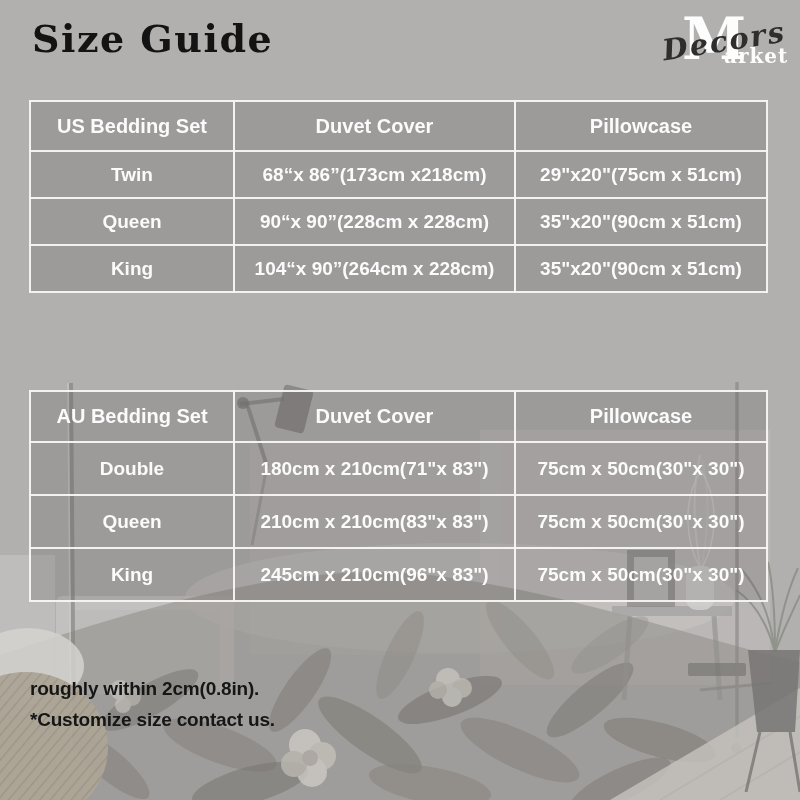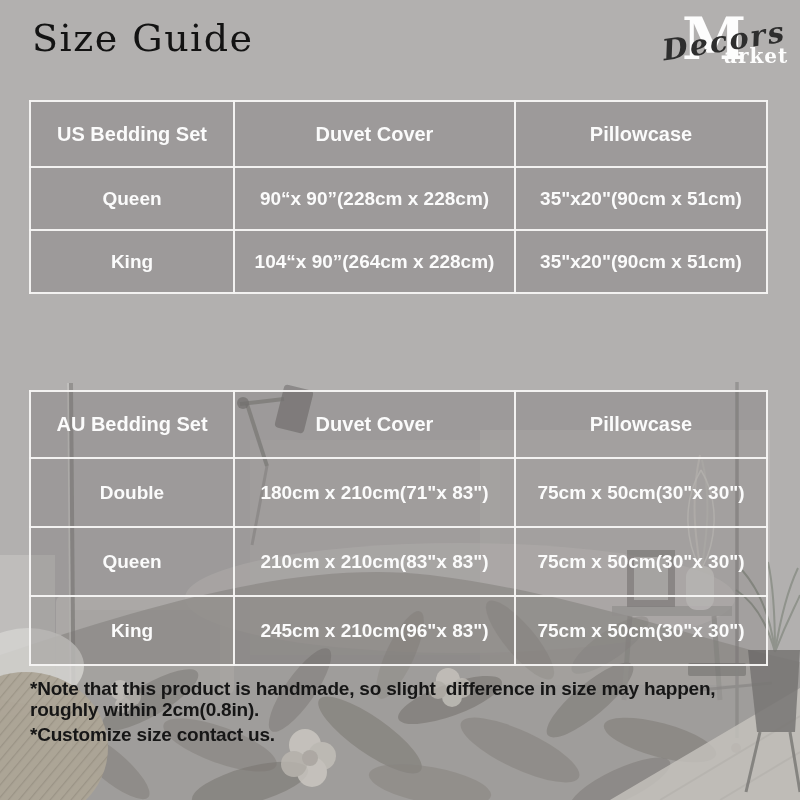--- a/index.html
+++ b/index.html
@@ -4,21 +4,21 @@
 <style>
   html,body{margin:0;padding:0;}
   body{
     width:800px;height:800px;position:relative;overflow:hidden;
     background:#b2b0af;
     font-family:"Liberation Sans",sans-serif;
   }
   .bg-photo{position:absolute;left:0;top:0;width:800px;height:800px;z-index:0;}
   .page-title{
     position:absolute;left:32px;top:16px;z-index:3;
-    font-family:"DejaVu Serif",serif;font-weight:400;
+    font-family:"DejaVu Serif",serif;font-weight:700;
     font-size:38px;letter-spacing:1.5px;color:#131313;
   }
   .logo{position:absolute;left:660px;top:8px;width:140px;height:80px;z-index:3;}
   .logo-m{
     position:absolute;left:22px;top:2px;
     font-family:"DejaVu Serif",serif;font-weight:700;
     font-size:58px;line-height:58px;color:#fdfdfd;
   }
   .logo-script{
     position:absolute;left:2px;top:16px;
@@ -32,35 +32,35 @@
     font-size:20px;color:#fdfdfd;letter-spacing:1px;
   }
   table.size-table{
     position:absolute;left:29px;width:737px;z-index:2;
     border-collapse:collapse;table-layout:fixed;
   }
   .size-table th,.size-table td{
     border:2px solid rgba(246,245,244,0.96);
     background:rgba(73,71,70,0.20);
     color:#fbfbfb;font-weight:bold;text-align:center;
-    padding:8px;overflow:hidden;white-space:nowrap;
+    padding:0;overflow:hidden;white-space:nowrap;
   }
   #us-table{top:100px;}
   #us-table th{height:48px;font-size:20px;}
   #us-table td{height:45px;font-size:19px;}
   #au-table{top:390px;}
   #au-table th{height:49px;font-size:20px;}
   #au-table td{height:51px;font-size:19px;}
   .notes{
     position:absolute;left:30px;top:678px;width:760px;z-index:3;
     color:#161616;font-weight:bold;font-size:19px;line-height:21px;
     letter-spacing:-0.2px;
   }
   .note-line{white-space:pre;}
-  .note-second{margin-top:4px;}
+  .note-second{margin-top:10px;}
 </style>
 </head>
 <body>
 
 <svg class="bg-photo" viewBox="0 0 800 800" aria-hidden="true">
   <defs>
     <pattern id="weave" width="8" height="8" patternUnits="userSpaceOnUse" patternTransform="rotate(40)">
       <rect width="8" height="8" fill="#aca391"></rect>
       <line x1="0" y1="0" x2="0" y2="8" stroke="#968d7b" stroke-width="2.5"></line>
     </pattern>
@@ -196,20 +196,25 @@
     </colgroup>
   <thead>
     <tr>
       <th>US Bedding Set</th>
       <th>Duvet Cover</th>
       <th>Pillowcase</th>
     </tr>
   </thead>
   <tbody>
     <tr>
+      <td>Twin</td>
+      <td>68“x 86”(173cm x218cm)</td>
+      <td>29"x20"(75cm x 51cm)</td>
+    </tr>
+    <tr>
       <td>Queen</td>
       <td>90“x 90”(228cm x 228cm)</td>
       <td>35"x20"(90cm x 51cm)</td>
     </tr>
     <tr>
       <td>King</td>
       <td>104“x 90”(264cm x 228cm)</td>
       <td>35"x20"(90cm x 51cm)</td>
     </tr>
   </tbody>
@@ -241,16 +246,15 @@
     </tr>
     <tr>
       <td>King</td>
       <td>245cm x 210cm(96"x 83")</td>
       <td>75cm x 50cm(30"x 30")</td>
     </tr>
   </tbody>
 </table>
 
 <div class="notes">
-  <div class="note-line">*Note that this product is handmade, so slight  difference in size may happen,</div>
   <div class="note-line">roughly within 2cm(0.8in).</div>
   <div class="note-line note-second">*Customize size contact us.</div>
 </div>
 
 </body></html>

